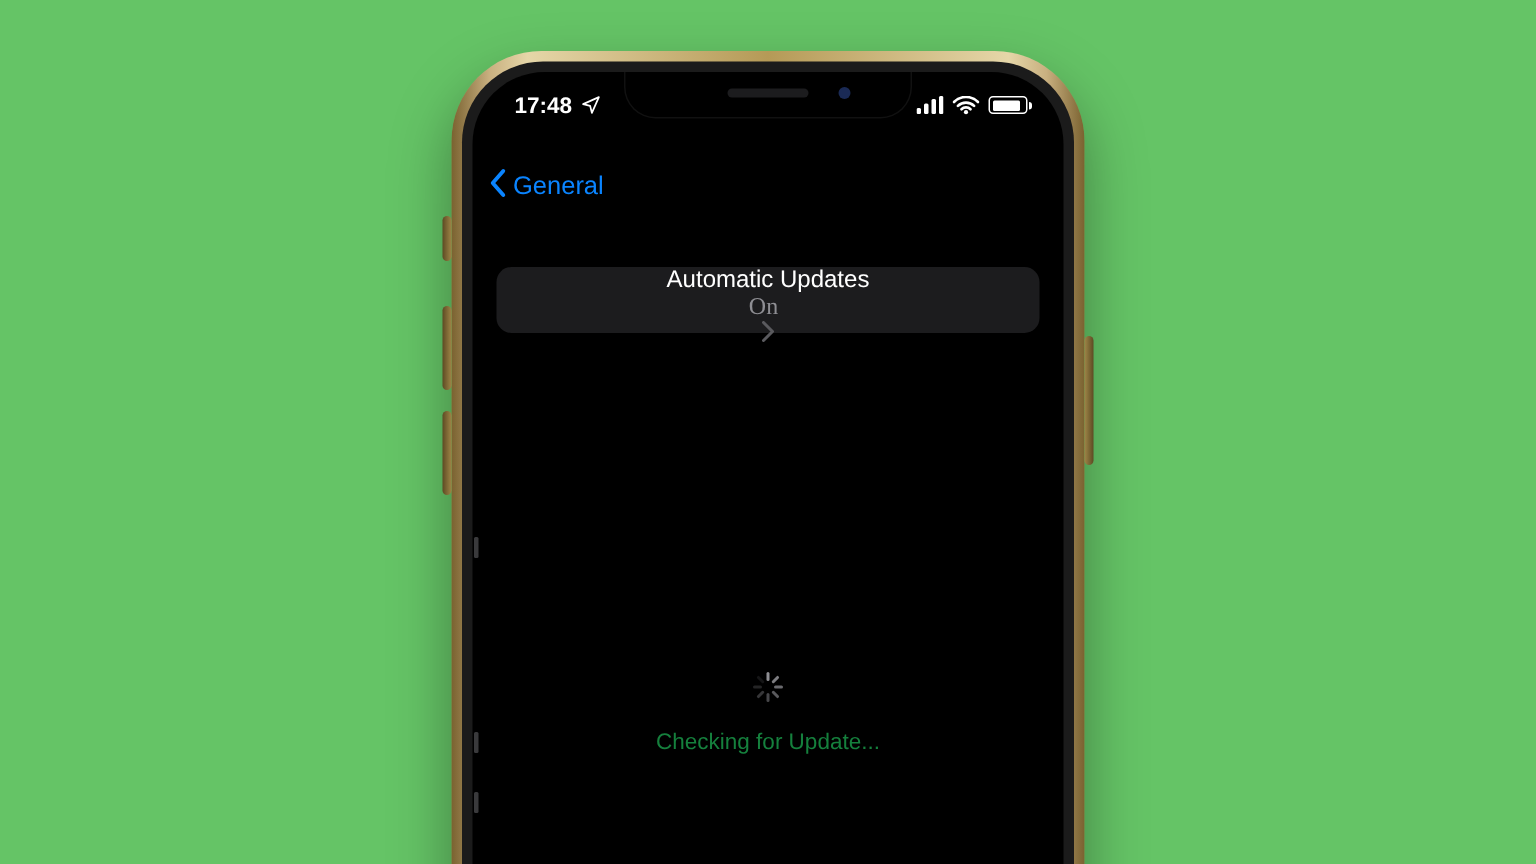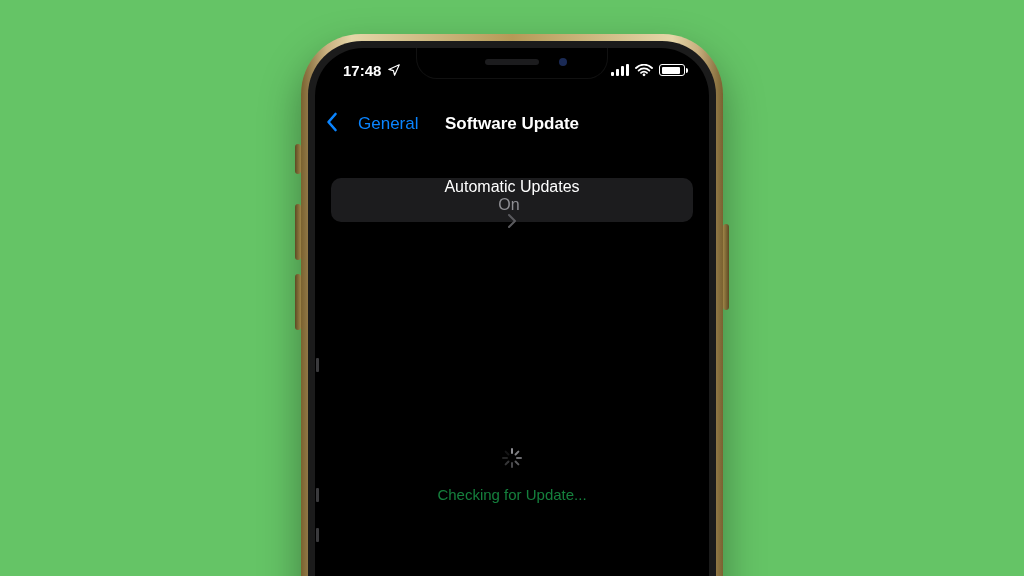--- a/index.html
+++ b/index.html
@@ -152,21 +152,21 @@
     align-items:center;
     justify-content:center;
   }
   .navbar .back {
     position:absolute;
     left:10px;
     top:0;
     bottom:0;
     display:flex;
     align-items:center;
-    gap:20px;
+    gap:4px;
     color:#0a84ff;
     font-size:17px;
   }
   .navbar .title {
     font-size:17px;
     font-weight:600;
     color:#fff;
   }
 
   
@@ -184,21 +184,21 @@
     background:#1c1c1e;
     border-radius:10px;
     height:44px;
     display:flex;
     align-items:center;
     padding:0 14px;
     font-size:16px;
     flex-direction:column;
   }
   .cell .label { flex:1; color:#fff; }
-  .cell .value { color:#8e8e93; margin-right:6px; font-size:16px;}
+  .cell .value { color:#8e8e93; margin-right:6px; font-size:16px;font-family:Liberation Serif, serif;}
   .cell .chev  { color:#5a5a5e; }
 
   .loading {
     position:absolute;
     top: 290px;
     left:0;
     right:0;
     text-align:center;
   }
   .spinner-wrap { display:flex; justify-content:center; margin-bottom:18px; }
@@ -284,21 +284,20 @@
 
       <div class="navbar">
         <div class="back">
           <span>
             <svg width="13" height="20" viewBox="0 0 12 20">
               <path d="M10 2 L3 10 L10 18" stroke="#0a84ff" stroke-width="2.6" fill="none" stroke-linecap="round" stroke-linejoin="round"></path>
             </svg>
           </span>
           <span>General</span>
         </div>
-        <div class="title">Software Update</div>
       </div>
 
       <div class="content">
 
         <div class="cell">
           <span class="label">Automatic Updates</span>
           <span class="value">On</span>
           <span class="chev">
             <svg width="8" height="14" viewBox="0 0 8 14">
               <path d="M1 1 L7 7 L1 13" stroke="#5a5a5e" stroke-width="2" fill="none" stroke-linecap="round" stroke-linejoin="round"></path>

